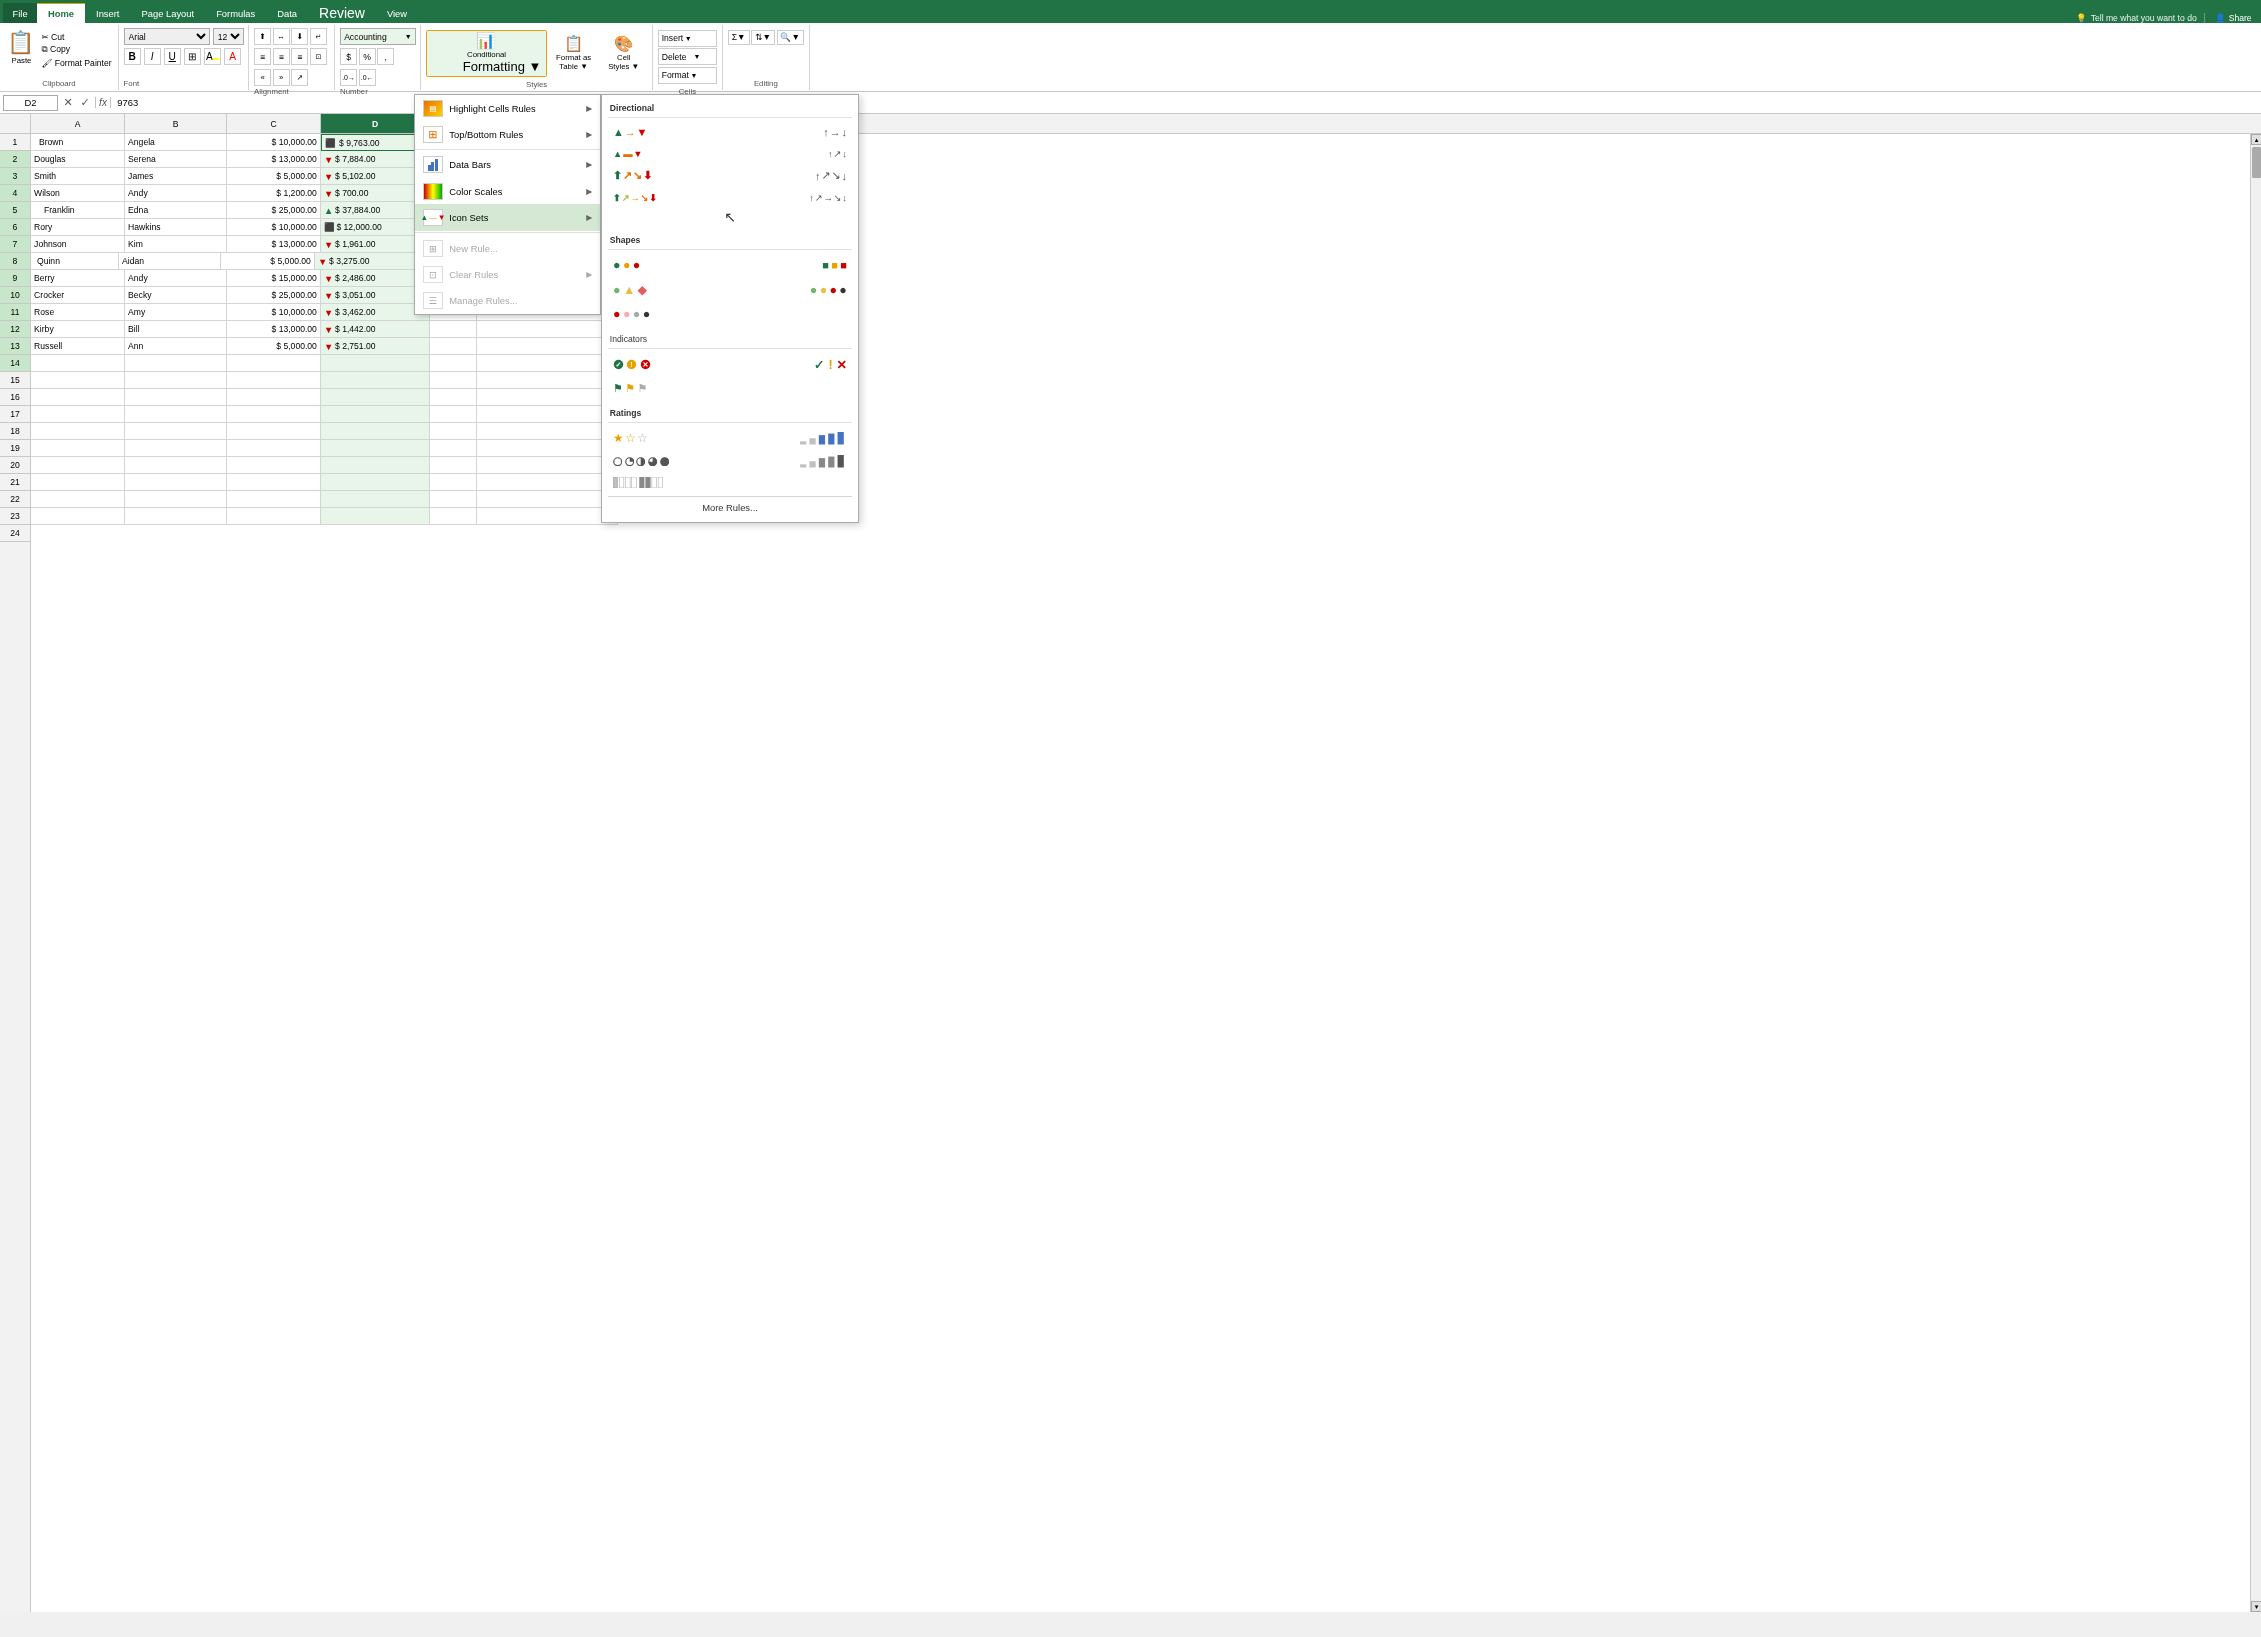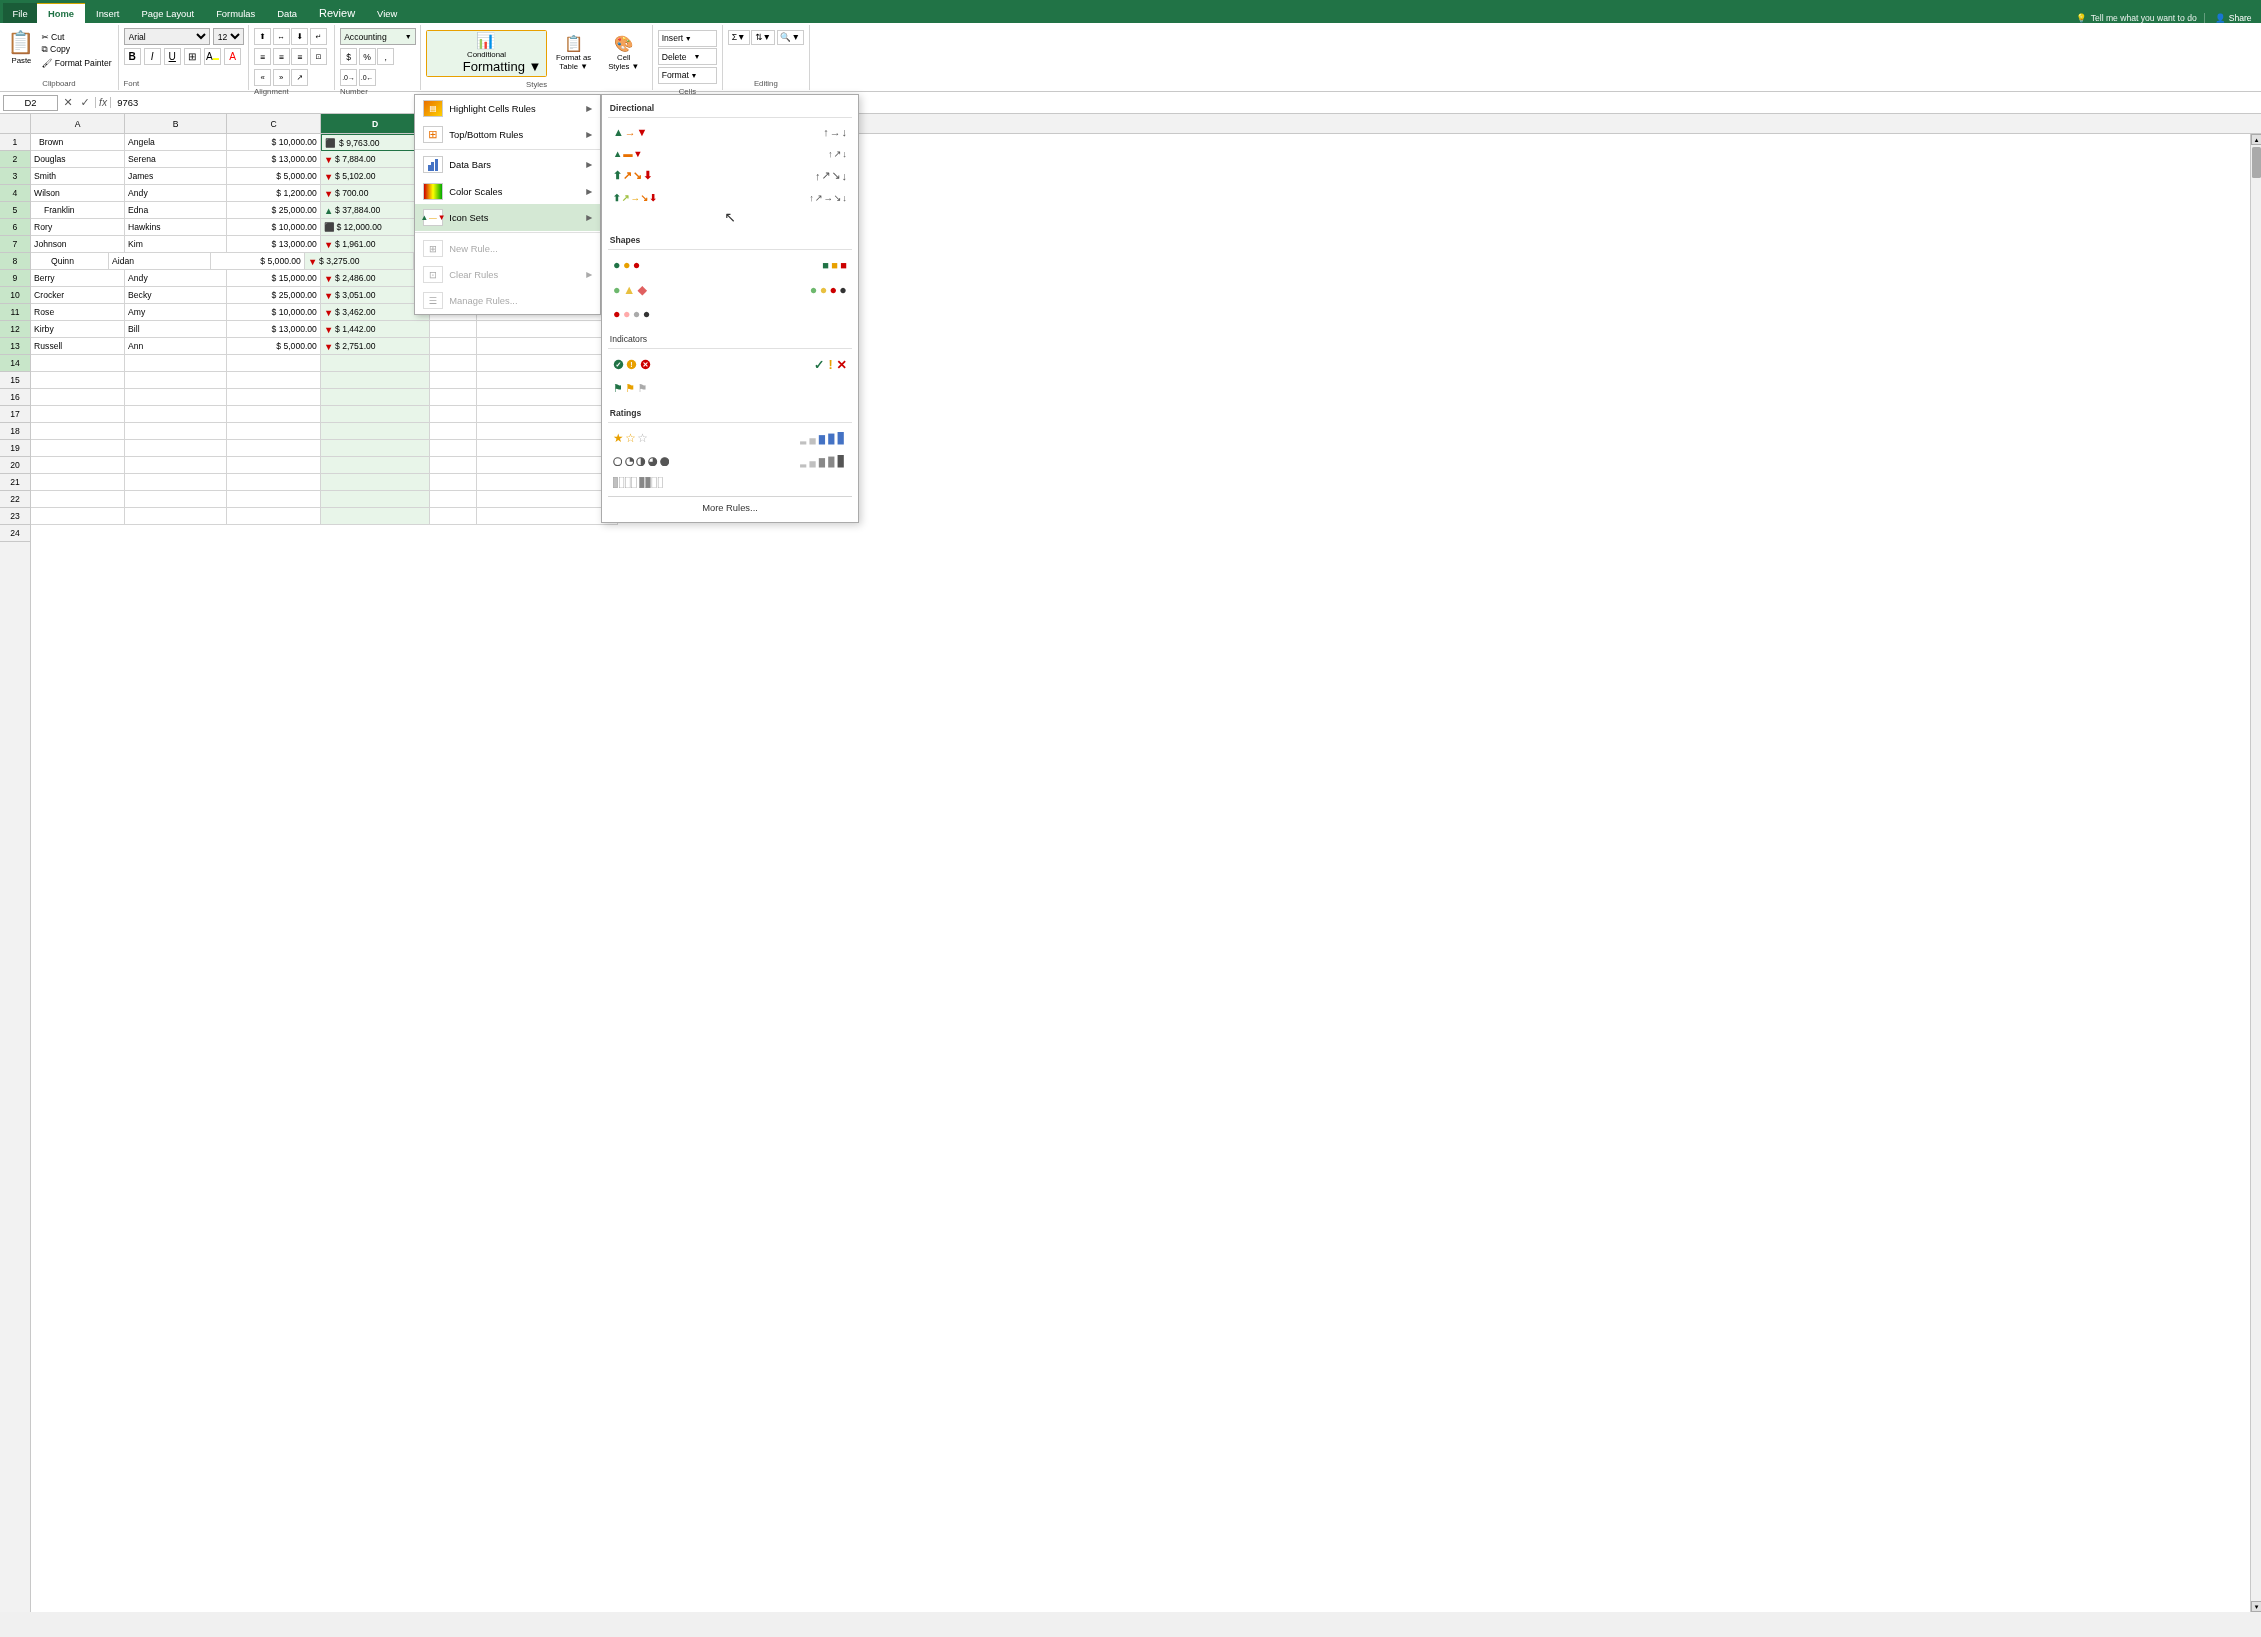--- a/index.html
+++ b/index.html
@@ -20,21 +20,21 @@
   </div>
   <div style="padding:3.1px 11px; color:white; font-size:9.4px; height:20.3px; display:flex; align-items:center; cursor:pointer;">
     <span>Page Layout</span>
   </div>
   <div style="padding:3.1px 11px; color:white; font-size:9.4px; height:20.3px; display:flex; align-items:center; cursor:pointer;">
     <span>Formulas</span>
   </div>
   <div style="padding:3.1px 11px; color:white; font-size:9.4px; height:20.3px; display:flex; align-items:center; cursor:pointer;">
     <span>Data</span>
   </div>
-  <div style="padding:3.1px 11px; color:white; font-size:11px; height:20.3px; display:flex; align-items:center; cursor:pointer;justify-content:flex-end;">
+  <div style="padding:3.1px 11px; color:white; font-size:14px; height:20.3px; display:flex; align-items:center; cursor:pointer;justify-content:flex-end;">
     <span>Review</span>
   </div>
   <div style="padding:3.1px 11px; color:white; font-size:9.4px; height:20.3px; display:flex; align-items:center; cursor:pointer;">
     <span>View</span>
   </div>
   <div style="flex:1;"></div>
   <div style="display:flex; align-items:center; gap:3.1px; color:white; font-size:8.6px; padding: 0 7.8px; cursor:pointer; opacity:0.9;">
     <span>💡</span>
     <span>Tell me what you want to do</span>
   </div>
@@ -303,21 +303,21 @@
         <div style="width:94px; height:17px; border-right:0.8px solid #d4d4d4; border-bottom:0.8px solid #d4d4d4; padding:0 3.1px; font-size:8.6px; display:flex; align-items:center; justify-content:flex-end; background:white;">$ 13,000.00</div>
         <div style="width:109px; height:17px; border-right:0.8px solid #d4d4d4; border-bottom:0.8px solid #d4d4d4; padding:0 3.1px; font-size:8.6px; display:flex; align-items:center; background:#e8f5e9; gap:1.6px;">
             <span style="color:#cc0000; font-size:9.4px;">▼</span>
             <span>$ 1,961.00</span>
           </div>
         <div style="width:47px; height:17px; border-right:0.8px solid #d4d4d4; border-bottom:0.8px solid #d4d4d4; background:white;"></div>
         <div style="width:141px; background:white; border-right:0.8px solid #d4d4d4; border-bottom:0.8px solid #d4d4d4;"></div>
       </div>
 
       <div style="display:flex; height:17px;">
-        <div style="width:78px; height:17px; border-right:0.8px solid #d4d4d4; border-bottom:0.8px solid #d4d4d4; padding:0 20px; font-size:8.6px; display:flex; align-items:center; background:white;">Quinn</div>
+        <div style="width:88px; height:17px; border-right:0.8px solid #d4d4d4; border-bottom:0.8px solid #d4d4d4; padding:0 6px; font-size:8.6px; display:flex; align-items:center; background:white;">Quinn</div>
         <div style="width:102px; height:17px; border-right:0.8px solid #d4d4d4; border-bottom:0.8px solid #d4d4d4; padding:0 3.1px; font-size:8.6px; display:flex; align-items:center; background:white;">Aidan</div>
         <div style="width:94px; height:17px; border-right:0.8px solid #d4d4d4; border-bottom:0.8px solid #d4d4d4; padding:0 3.1px; font-size:8.6px; display:flex; align-items:center; justify-content:flex-end; background:white;">$ 5,000.00</div>
         <div style="width:109px; height:17px; border-right:0.8px solid #d4d4d4; border-bottom:0.8px solid #d4d4d4; padding:0 3.1px; font-size:8.6px; display:flex; align-items:center; background:#e8f5e9; gap:1.6px;">
             <span style="color:#cc0000; font-size:9.4px;">▼</span>
             <span>$ 3,275.00</span>
           </div>
         <div style="width:47px; height:17px; border-right:0.8px solid #d4d4d4; border-bottom:0.8px solid #d4d4d4; background:white;"></div>
         <div style="width:141px; background:white; border-right:0.8px solid #d4d4d4; border-bottom:0.8px solid #d4d4d4;"></div>
       </div>
 

